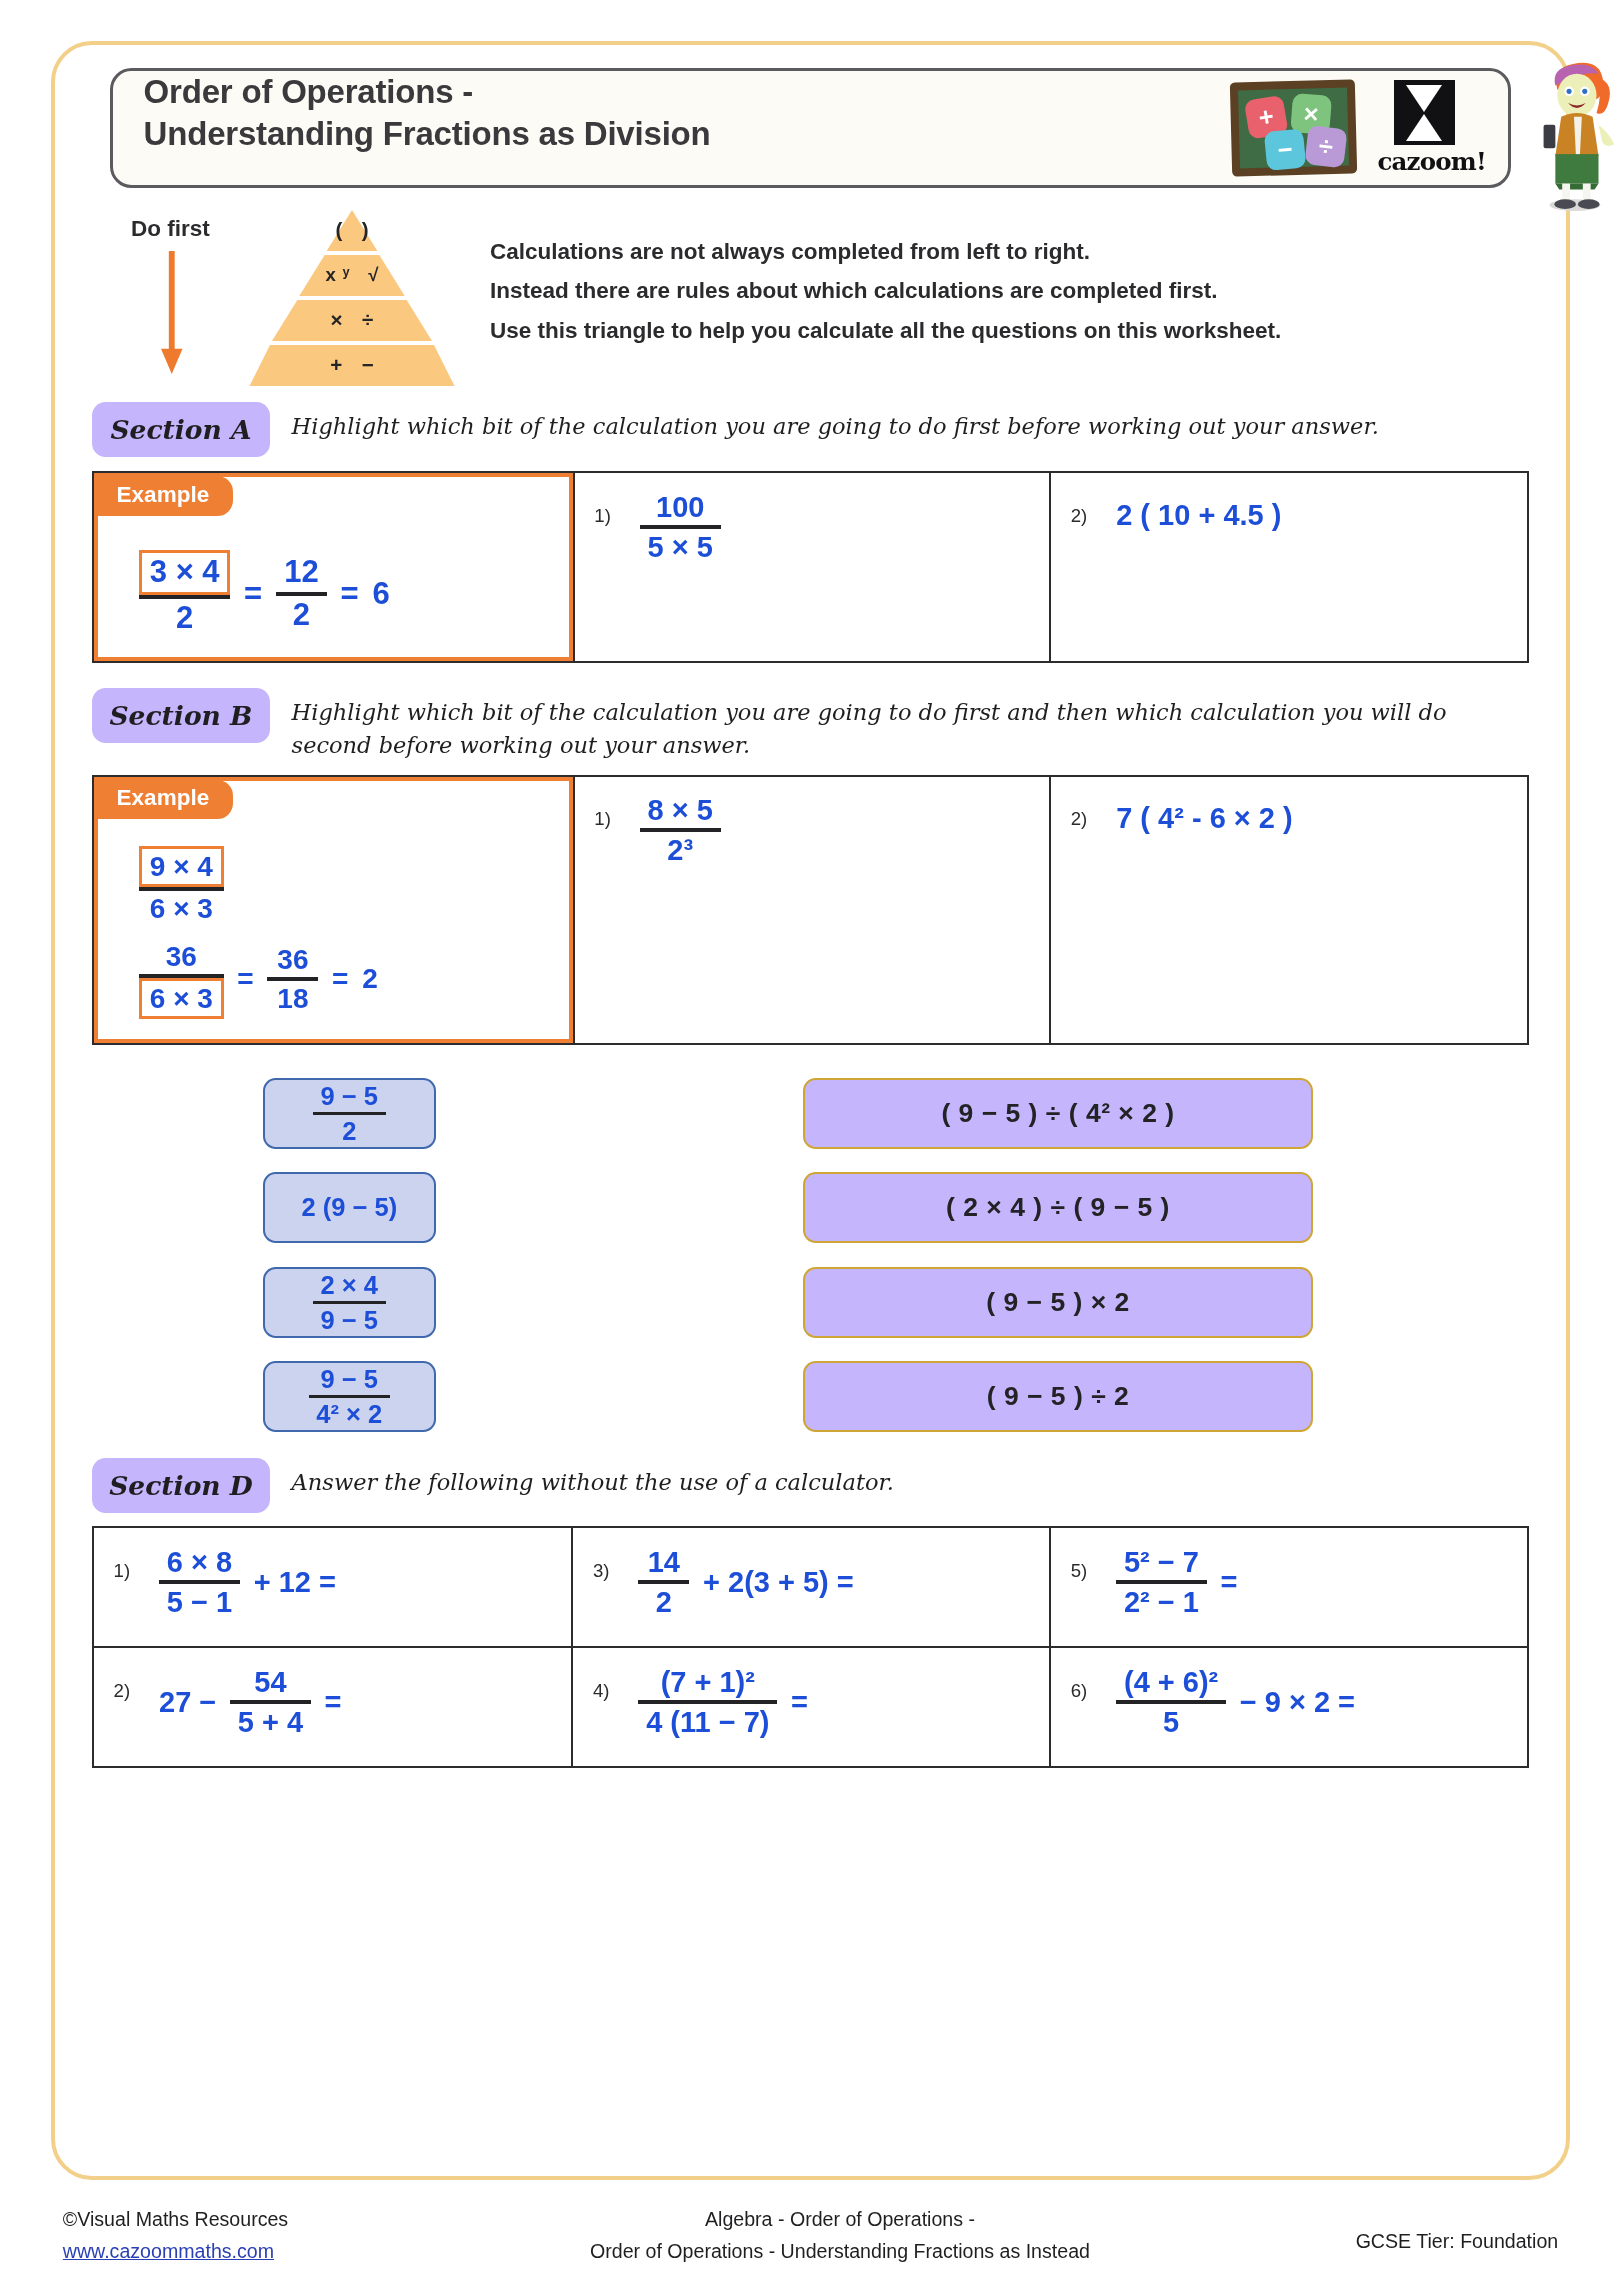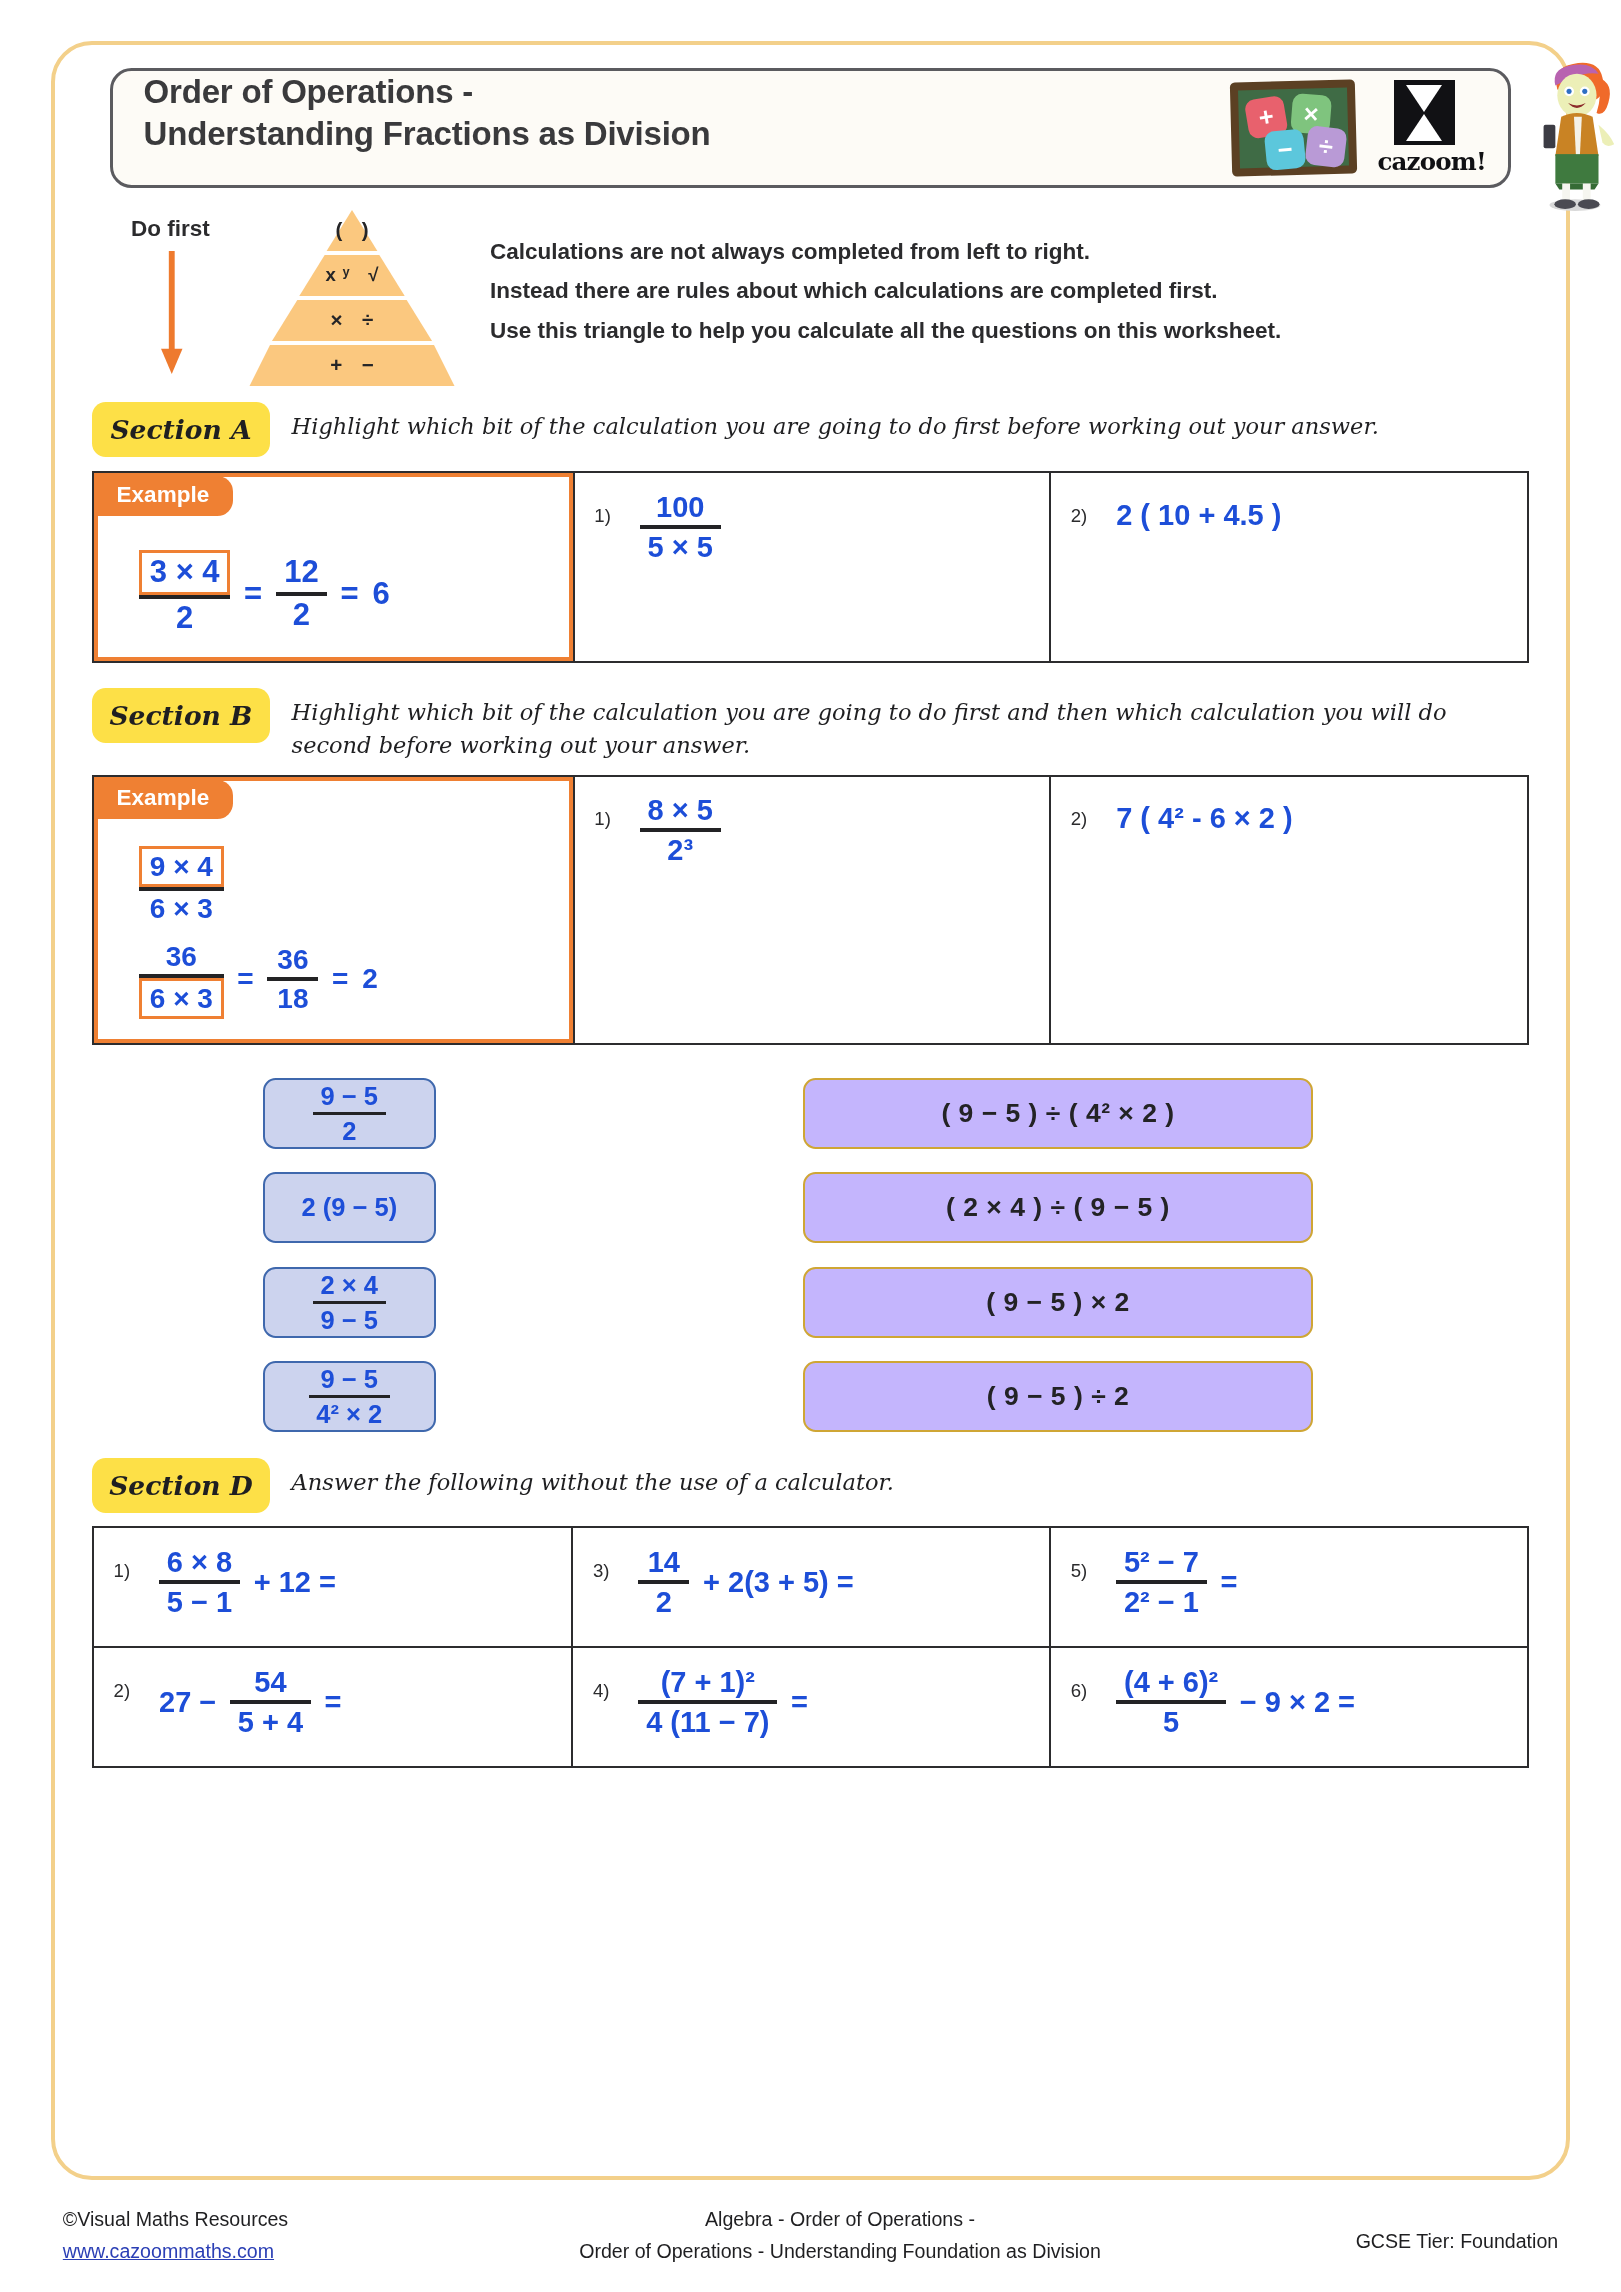--- a/index.html
+++ b/index.html
@@ -126,21 +126,21 @@
   .intro-text { flex: 1; padding: 21.6px 0 0 5.9px; }
   .intro-text p {
     font-size: 22.5px; font-weight: bold; color: #2b2b2d;
     line-height: 1.76;
   }
 
   
   .sec-head { display: flex; align-items: flex-start; margin-top: 25.5px; }
   .sec-chip {
     width: 178px; min-height: 55px;
-    background: #fde047;
+    background: #c4b5fd;
     border-radius: 13.7px;
     display: flex; align-items: center; justify-content: center;
     font-family: "DejaVu Serif", serif;
     font-weight: bold; font-style: italic;
     font-size: 26.5px; color: #1f1f21;
     flex: 0 0 auto;
   }
   .sec-instr {
     flex: 1; padding: 7.8px 0 0 21.6px;
     font-family: "DejaVu Serif", serif;
@@ -562,17 +562,17 @@
 
 </div>
 
 <div class="footer">
   <div class="f-left">
     <div>©Visual Maths Resources</div>
     <a href="#">www.cazoommaths.com</a>
   </div>
   <div class="f-mid">
     <div>Algebra - Order of Operations -</div>
-    <div>Order of Operations - Understanding Foundation as Division</div>
+    <div>Order of Operations - Understanding Fractions as Instead</div>
   </div>
   <div class="f-right">GCSE Tier: Foundation</div>
 </div>
 
 
 </body></html>

